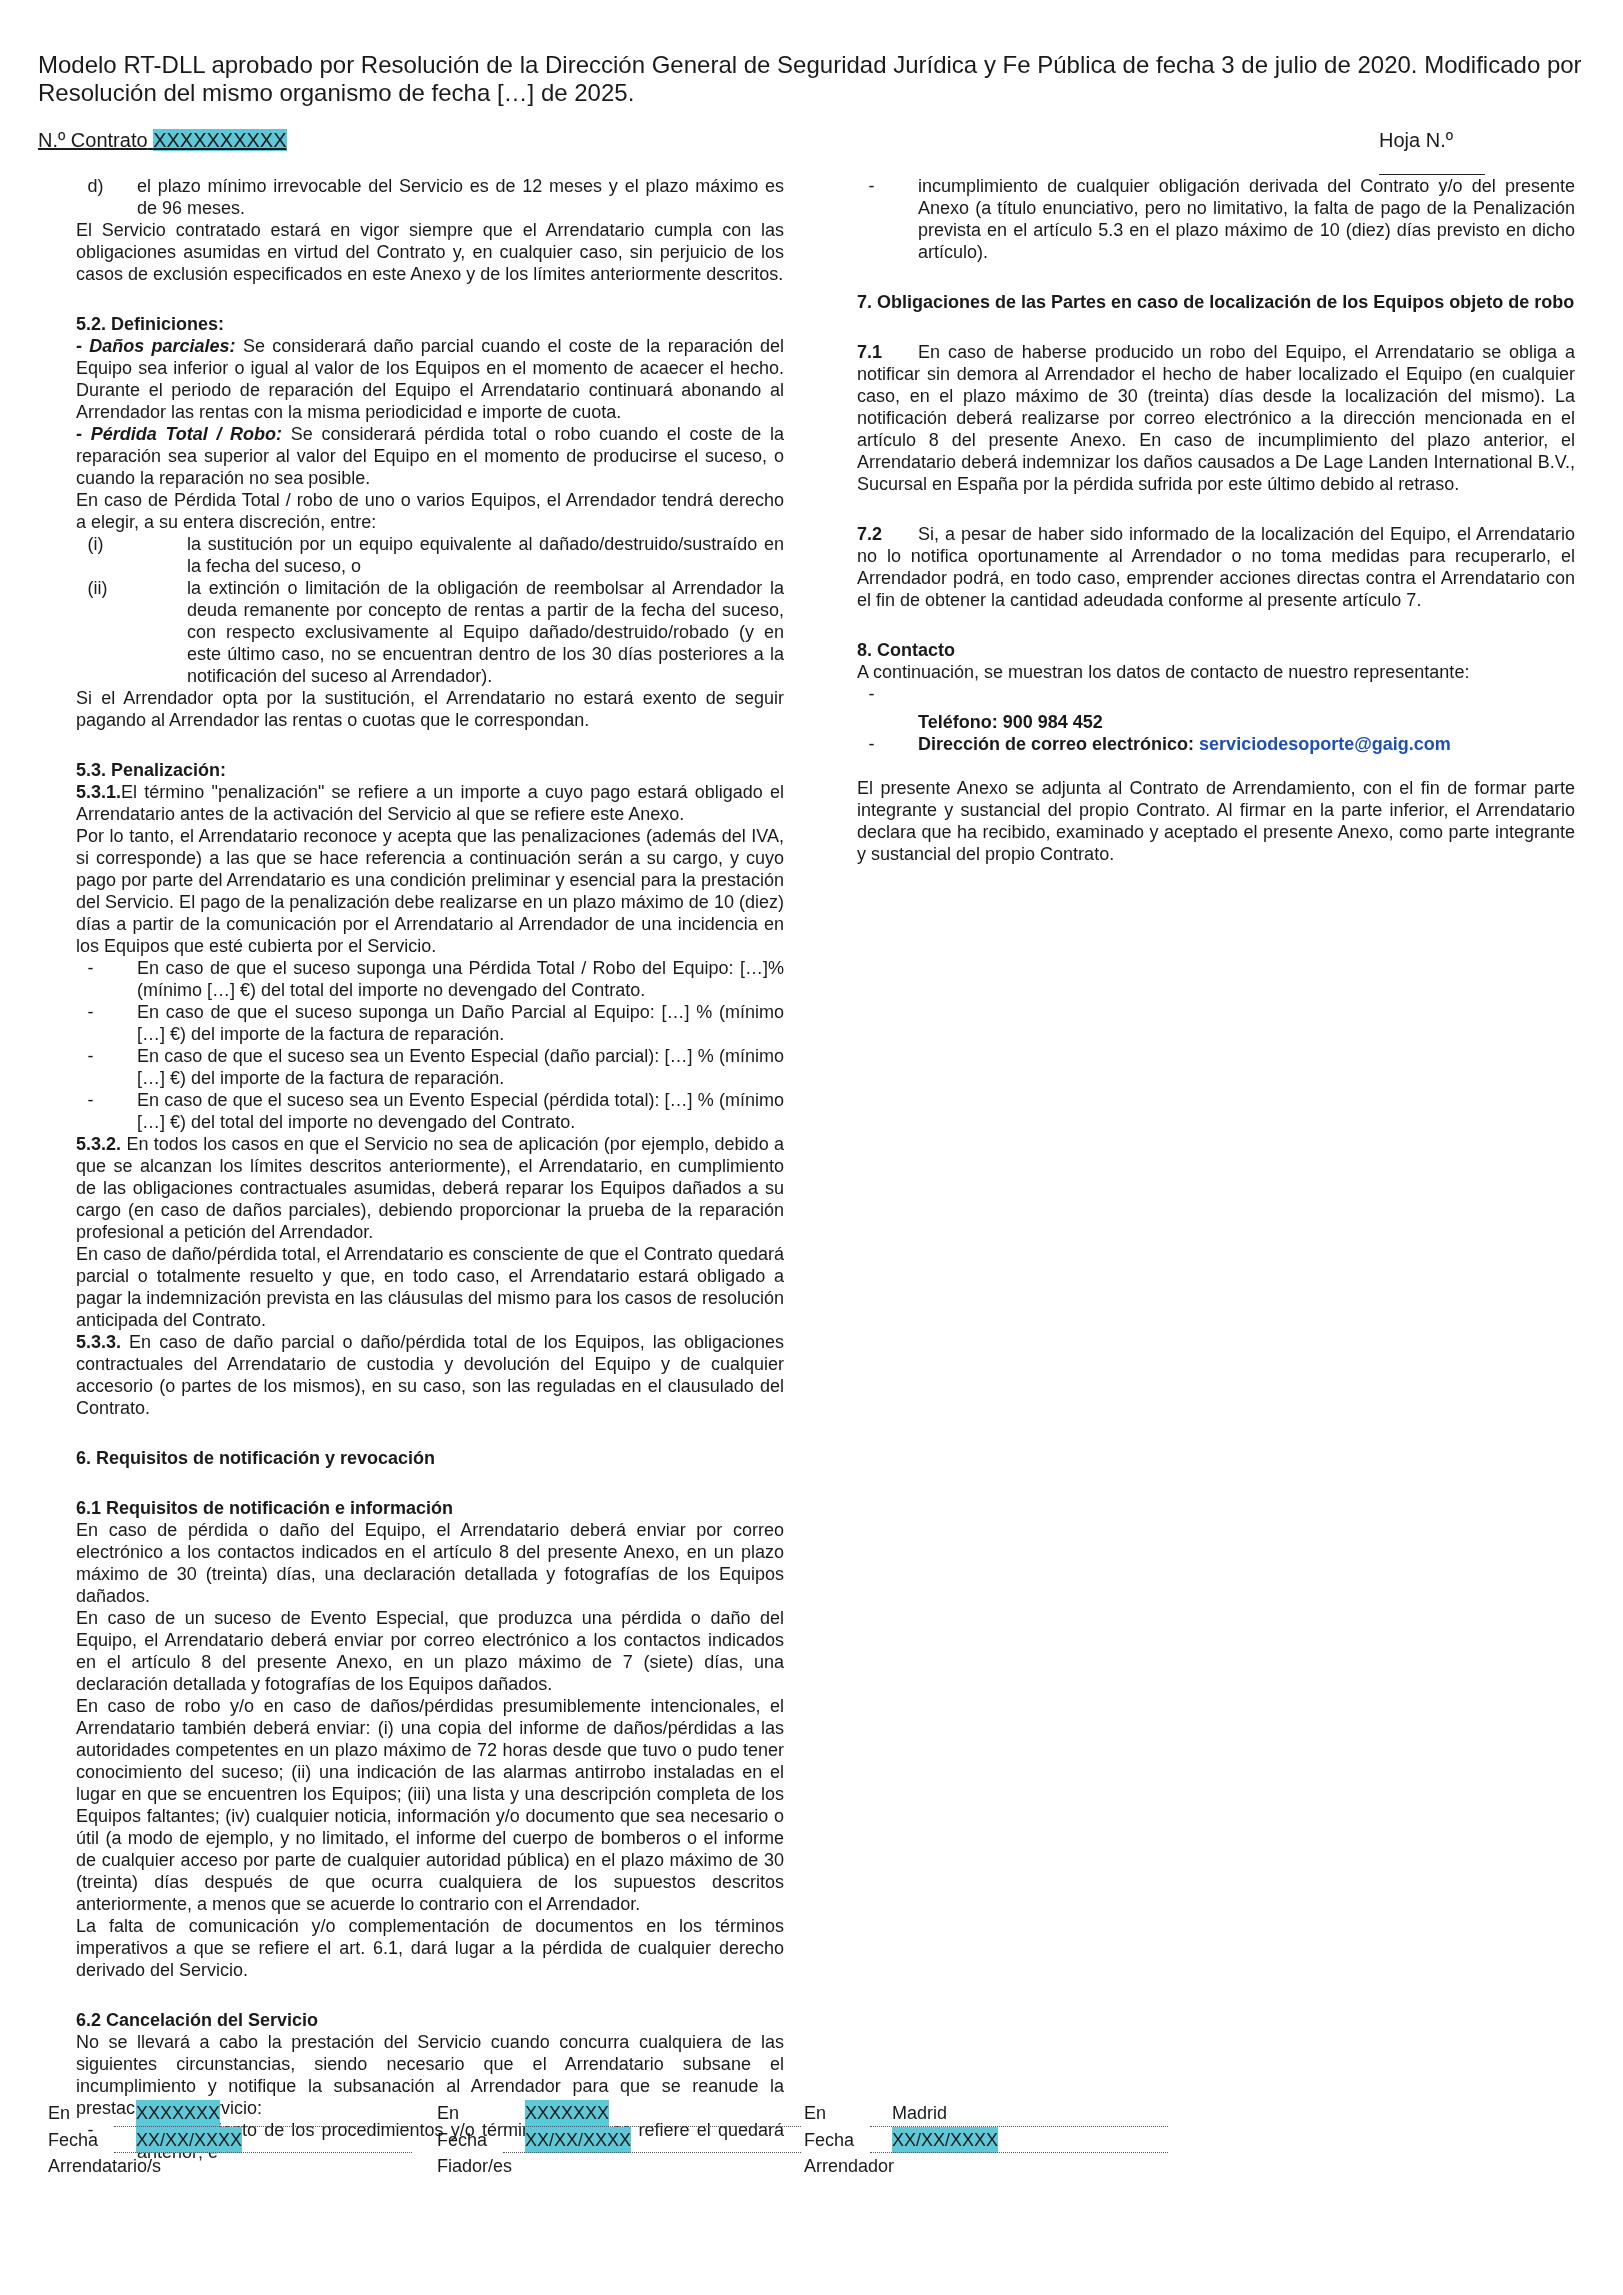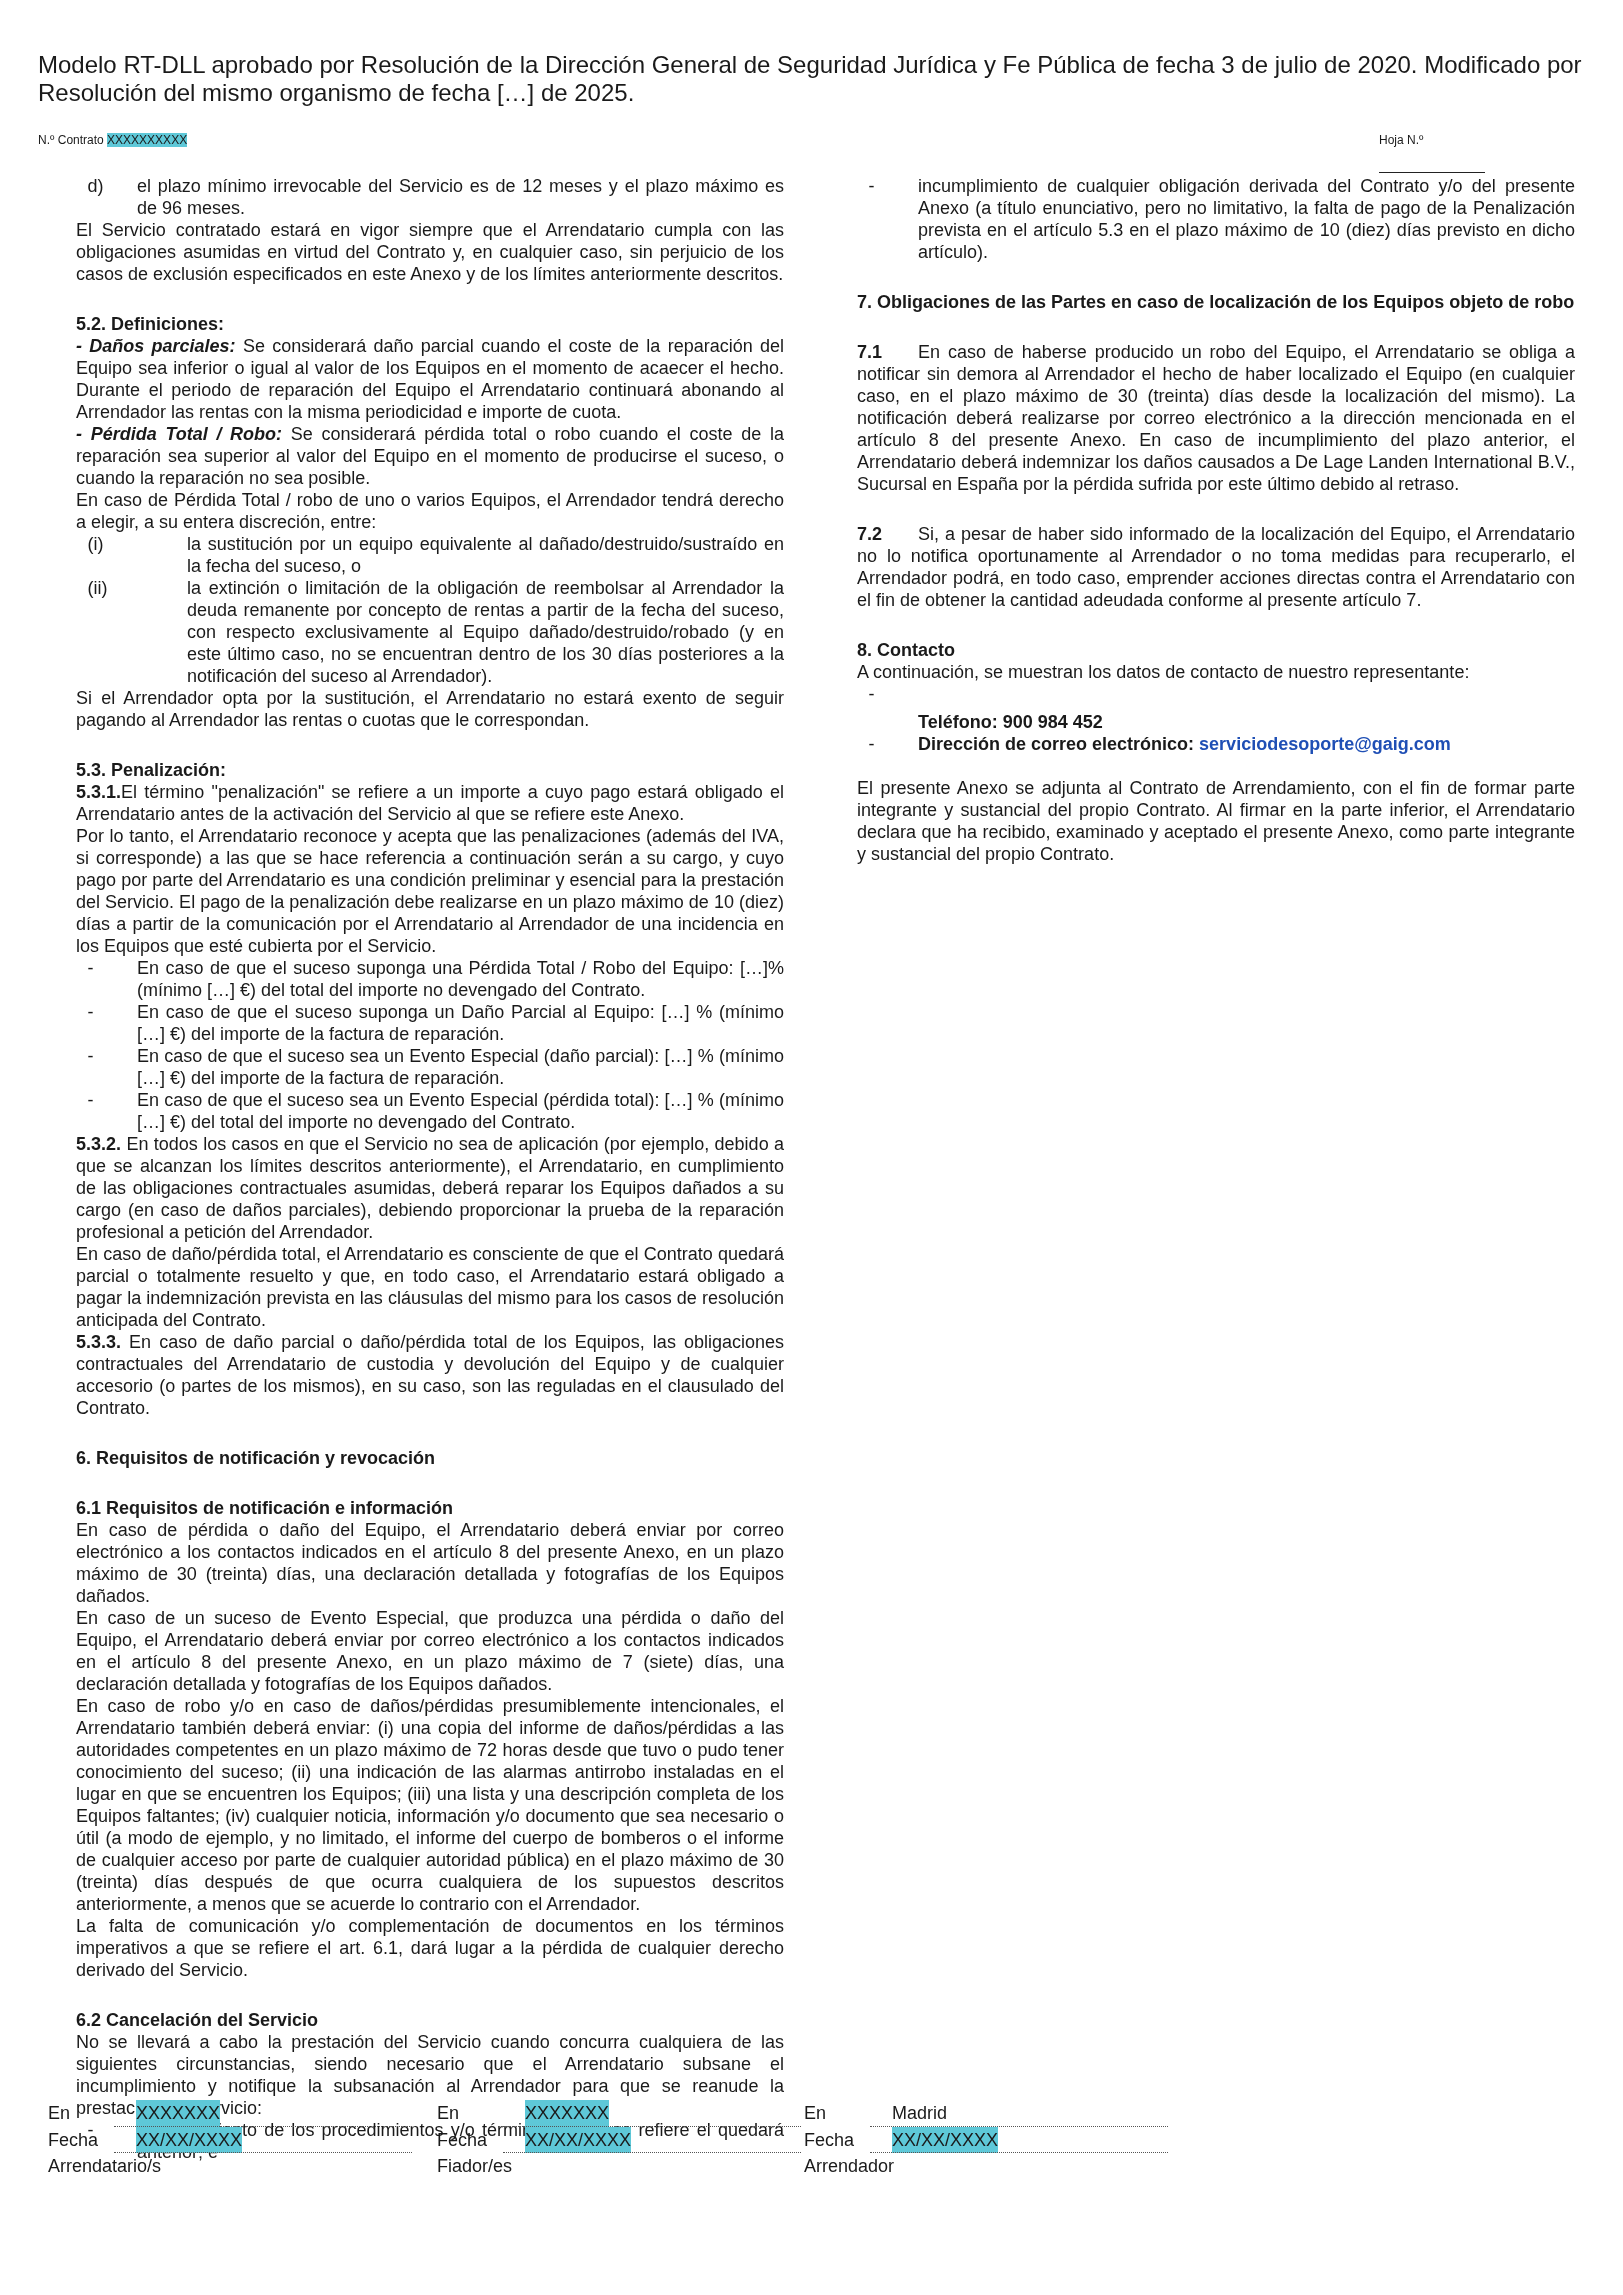--- a/index.html
+++ b/index.html
@@ -2,21 +2,21 @@
 <html style="font-size:13.2px"><head>
 <meta charset="utf-8">
 <style>
   html, body { margin: 0; padding: 0; background: #ffffff; }
   body {
     width: 1623px; height: 2295px; position: relative; overflow: hidden;
     font-family: "Liberation Sans", sans-serif; color: #1a1a1a;
     font-size: 18px; line-height: 22px;
   }
   .hdr { position: absolute; left: 38px; top: 51px; width: 1546px; font-size: 24px; line-height: 28px; }
-  .meta-row { position: absolute; left: 38px; top: 126px; width: 1488px; height: 28px; font-size: 12px; line-height: 28px; }
+  .meta-row { position: absolute; left: 38px; top: 126px; width: 1488px; height: 28px; font-size: 20px; line-height: 28px; text-decoration: underline; }
   .hl { background: #5ec8d8; }
   .hoja { position: absolute; left: 1341px; top: 0; }
   .hoja-line { display: inline-block; width: 106px; border-bottom: 1.7px solid #222; height: 18px; vertical-align: baseline; }
   .col { position: absolute; top: 175px; text-align: justify; }
   .col-left { left: 76px; width: 708px; }
   .col-right { left: 857px; width: 718px; }
   .p { margin: 0; }
   .b { font-weight: bold; margin-top: 28px; }
   .bi { font-weight: bold; font-style: italic; }
   .li { display: flex; margin: 0; }

